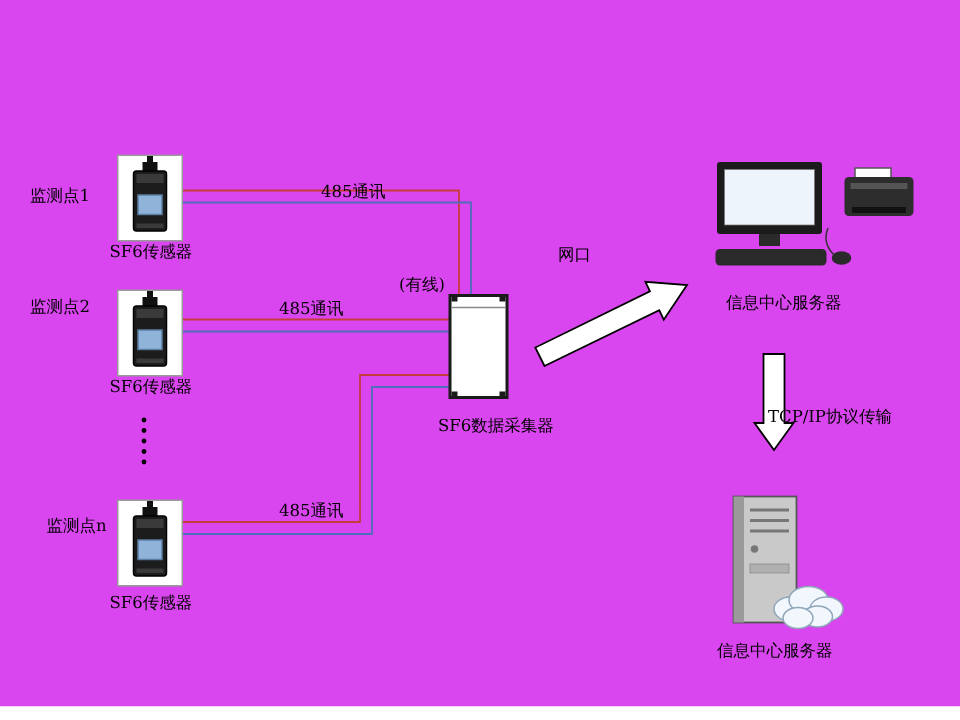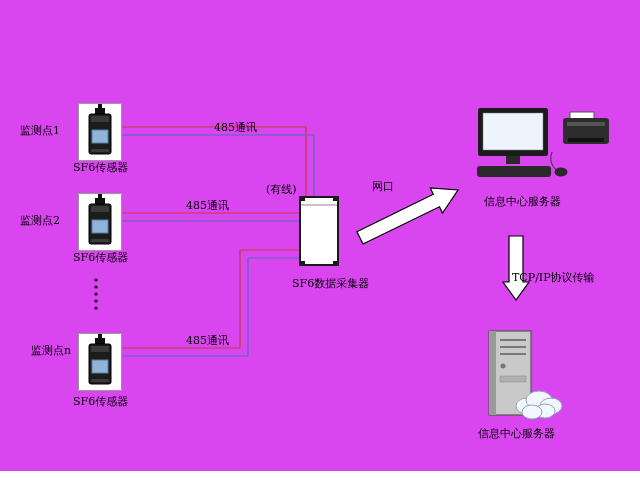--- a/index.html
+++ b/index.html
@@ -115,30 +115,30 @@
       <ellipse cx="527" cy="406" rx="11" ry="8"></ellipse>
       <ellipse cx="539" cy="400" rx="13" ry="9"></ellipse>
       <ellipse cx="551" cy="406" rx="11" ry="8"></ellipse>
       <ellipse cx="545" cy="411" rx="10" ry="7"></ellipse>
       <ellipse cx="532" cy="412" rx="10" ry="7"></ellipse>
     </g>
   </svg>
 
   <div class="lbl" style="left:20px;top:125px">监测点1</div>
   <div class="lbl" style="left:73px;top:162px">SF6传感器</div>
-  <div class="lbl" style="left:20px;top:215px">监测点2</div>
+  <div class="lbl" style="left:20px;top:199px">监测点2</div>
   <div class="lbl" style="left:73px;top:252px">SF6传感器</div>
   <div class="lbl" style="left:31px;top:345px">监测点n</div>
   <div class="lbl" style="left:73px;top:396px">SF6传感器</div>
 
   <div class="lbl" style="left:214px;top:122px">485通讯</div>
   <div class="lbl" style="left:186px;top:200px">485通讯</div>
   <div class="lbl" style="left:186px;top:335px">485通讯</div>
 
   <div class="lbl" style="left:266px;top:184px">(有线)</div>
   <div class="lbl" style="left:292px;top:278px">SF6数据采集器</div>
 
-  <div class="lbl" style="left:372px;top:181px">网口</div>
+  <div class="lbl" style="left:372px;top:164px">网口</div>
   <div class="lbl" style="left:484px;top:196px">信息中心服务器</div>
   <div class="lbl" style="left:512px;top:272px">TCP/IP协议传输</div>
   <div class="lbl" style="left:478px;top:428px">信息中心服务器</div>
 
 </div>
 
 </body></html>

